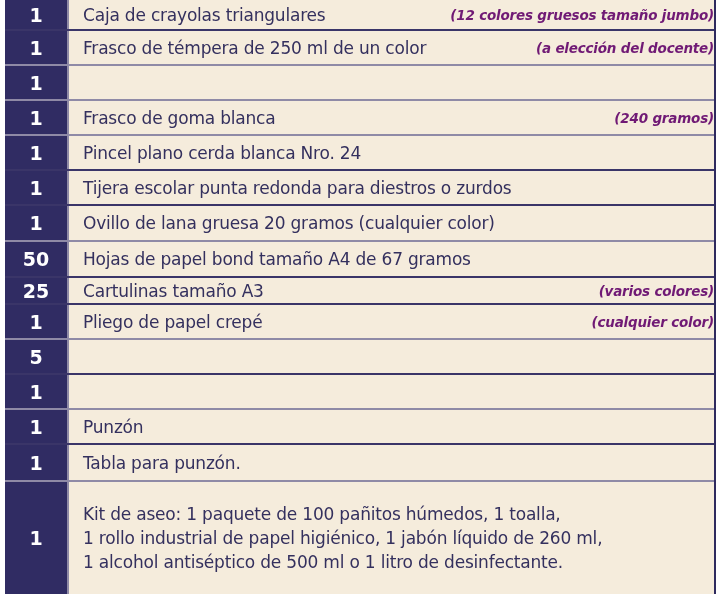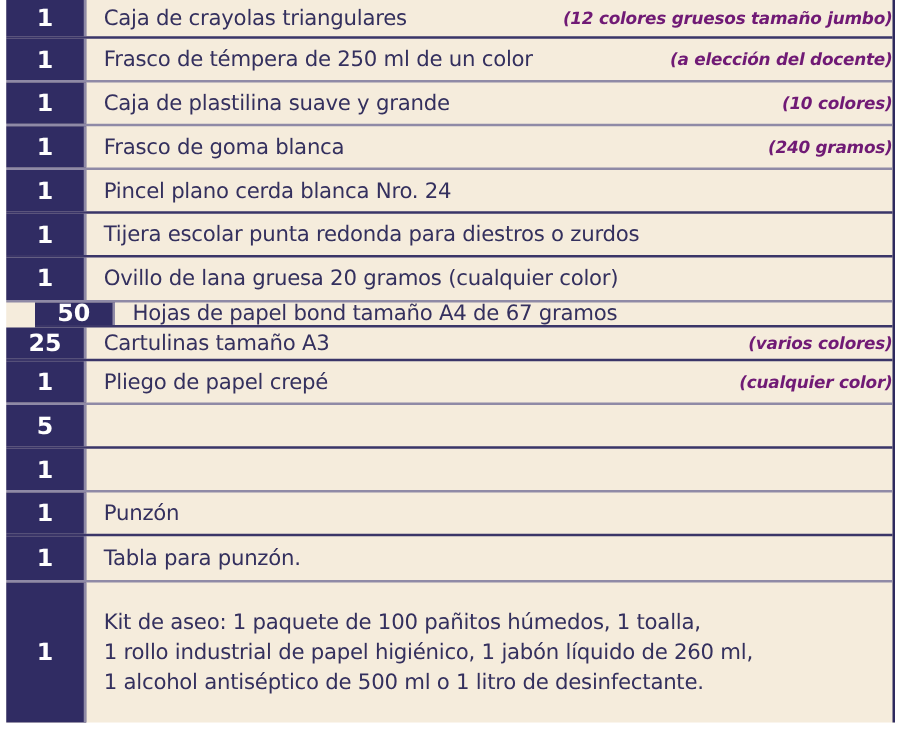--- a/index.html
+++ b/index.html
@@ -53,24 +53,20 @@
   </div>
     <div class="row" style="height: 35px;">
     <div class="qty">1</div>
     <div class="desc">
       <span>Frasco de témpera de 250 ml de un color</span>
       <em>(a elección del docente)</em>
     </div>
   </div>
     <div class="row" style="height: 35px;">
     <div class="qty">1</div>
-    <div class="desc">
-      <span>Caja de plastilina suave y grande</span>
-      <em>(10 colores)</em>
-    </div>
   </div>
     <div class="row" style="height: 35px;">
     <div class="qty">1</div>
     <div class="desc">
       <span>Frasco de goma blanca</span>
       <em>(240 gramos)</em>
     </div>
   </div>
     <div class="row dark-sep" style="height: 35px;">
     <div class="qty">1</div>
@@ -86,21 +82,21 @@
 
     </div>
   </div>
     <div class="row" style="height: 36px;">
     <div class="qty">1</div>
     <div class="desc">
       <span>Ovillo de lana gruesa 20 gramos (cualquier color)</span>
 
     </div>
   </div>
-    <div class="row dark-sep" style="height: 20px; margin-left: 23px;">
+    <div class="row dark-sep" style="height: 36px;">
     <div class="qty">50</div>
     <div class="desc">
       <span>Hojas de papel bond tamaño A4 de 67 gramos</span>
 
     </div>
   </div>
     <div class="row dark-sep" style="height: 27px;">
     <div class="qty">25</div>
     <div class="desc">
       <span>Cartulinas tamaño A3</span>

